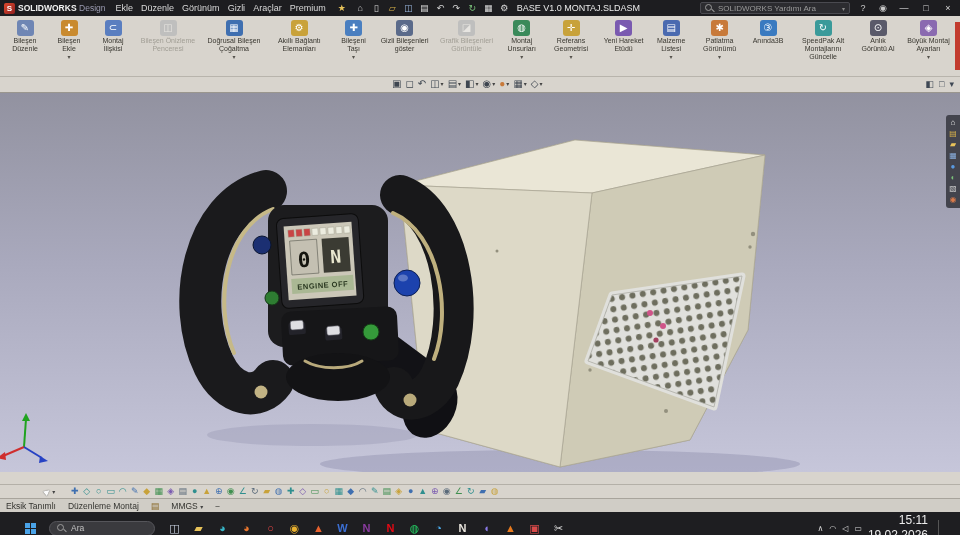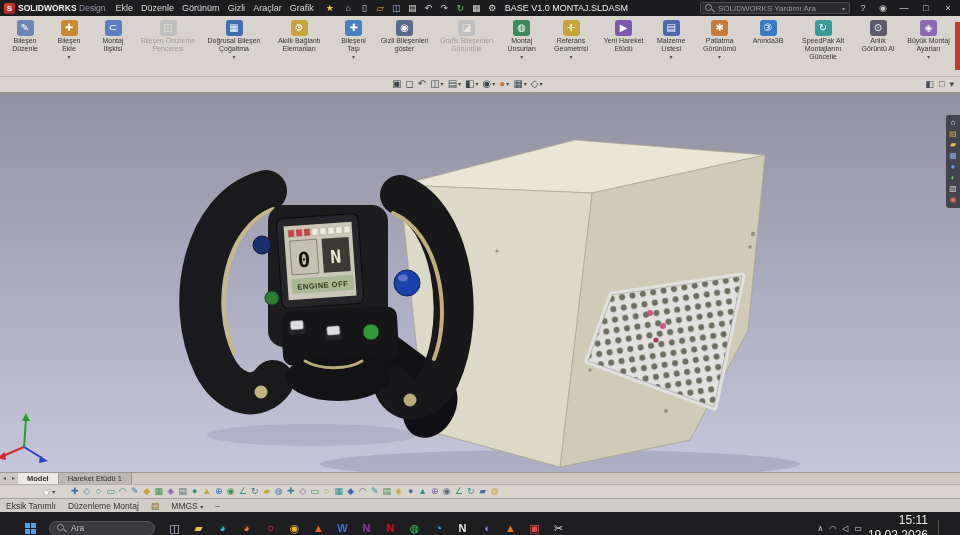--- a/index.html
+++ b/index.html
@@ -113,21 +113,21 @@
       <span class="brandmark">S</span>
       <span class="brandname"><b>SOLIDWORKS</b> <i>Design</i></span>
     </div>
     <nav class="menus">
 
     <span class="menu-item">Ekle</span>
         <span class="menu-item">Düzenle</span>
         <span class="menu-item">Görünüm</span>
         <span class="menu-item">Gizli</span>
         <span class="menu-item">Araçlar</span>
-        <span class="menu-item">Grafik</span>
+        <span class="menu-item">Premium</span>
       </nav>
     <span class="star">★</span>
     <div class="quick">
 
     <span class="qi" style="color: rgb(216, 216, 216);">⌂</span>
         <span class="qi" style="color: rgb(216, 216, 216);">▯</span>
         <span class="qi" style="color: rgb(224, 184, 74);">▱</span>
         <span class="qi" style="color: rgb(154, 184, 224);">◫</span>
         <span class="qi" style="color: rgb(216, 216, 216);">▤</span>
         <span class="qi" style="color: rgb(216, 216, 216);">↶</span>
@@ -423,29 +423,20 @@
         <span class="tpi" style="color: rgb(224, 184, 74);">▤</span>
         <span class="tpi" style="color: rgb(232, 195, 90);">▰</span>
         <span class="tpi" style="color: rgb(138, 176, 224);">▦</span>
         <span class="tpi" style="color: rgb(90, 154, 224);">●</span>
         <span class="tpi" style="color: rgb(122, 192, 122);">◐</span>
         <span class="tpi" style="color: rgb(200, 200, 200);">▧</span>
         <span class="tpi" style="color: rgb(216, 122, 74);">◉</span>
       </div>
   </div>
 
-  <div class="band modeltabs">
-    <span class="mscroll">◂</span>
-    <span class="mscroll">▸</span>
-    <div style="display:flex">
-
-    <span class="mtab active">Model</span>
-        <span class="mtab">Hareket Etüdü 1</span>
-      </div>
-  </div>
 
   <div class="band lowtool">
     <span class="cursorwrap">
       <span class="cursor">▶</span>
       <span class="cdd">▾</span>
     </span>
     <div class="ltools">
 
     <span class="lti" style="color: rgb(63, 111, 176);">✚</span>
         <span class="lti" style="color: rgb(47, 143, 143);">◇</span>

